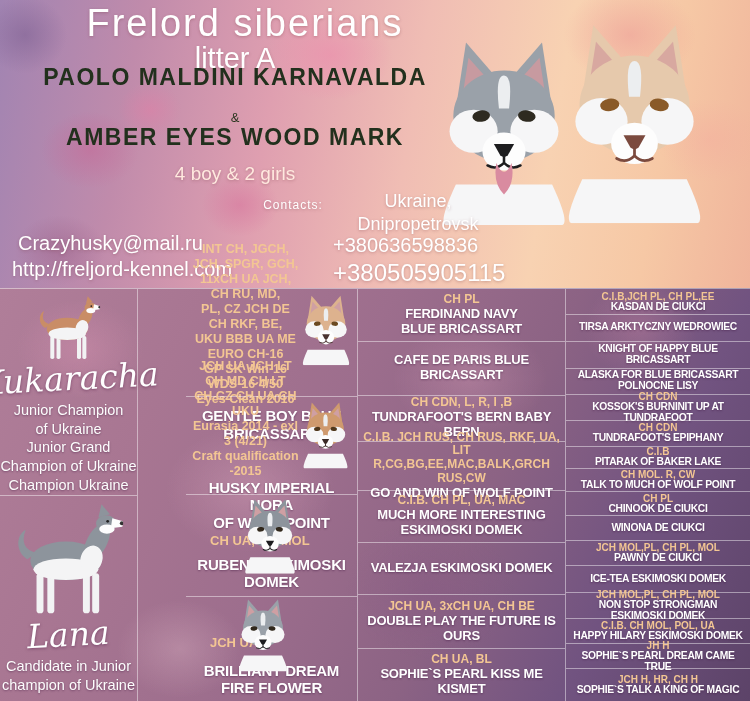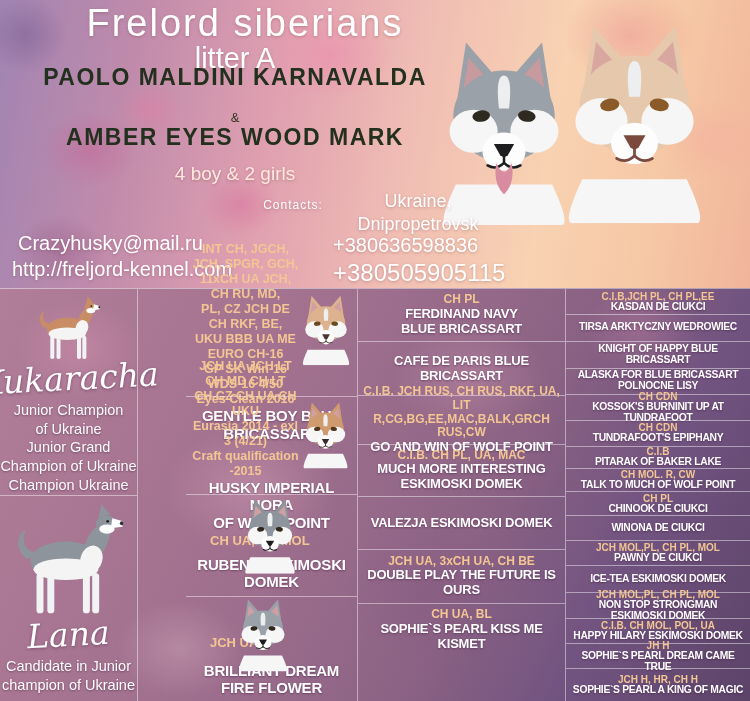--- a/index.html
+++ b/index.html
@@ -232,20 +232,24 @@
     <div class="col col3">
       <div class="cell g3" style="height:52px">
         <div class="t-title">CH PL</div>
         <div class="t-name">FERDINAND NAVY
 BLUE BRICASSART</div>
       </div>
       <div class="cell g3" style="height:54px">
 
         <div class="t-name">CAFE DE PARIS BLUE BRICASSART</div>
       </div>
+      <div class="cell g3" style="height:46px">
+        <div class="t-title">CH CDN, L, R, I ,B</div>
+        <div class="t-name">TUNDRAFOOT'S BERN BABY BERN</div>
+      </div>
       <div class="cell g3" style="height:49px">
         <div class="t-title">C.I.B. JCH RUS, CH RUS, RKF,  UA, LIT
 R,CG,BG,EE,MAC,BALK,GRCH RUS,CW</div>
         <div class="t-name">GO AND WIN OF WOLF POINT</div>
       </div>
       <div class="cell g3" style="height:52px">
         <div class="t-title">C.I.B. CH PL, UA, MAC</div>
         <div class="t-name">MUCH MORE INTERESTING
 ESKIMOSKI DOMEK</div>
       </div>
@@ -321,18 +325,18 @@
       <div class="cell g4" style="height:25px">
         <div class="t-title">C.I.B. CH MOL, POL, UA</div>
         <div class="t-name">HAPPY HILARY ESKIMOSKI DOMEK</div>
       </div>
       <div class="cell g4" style="height:25px">
         <div class="t-title">JH H</div>
         <div class="t-name">SOPHIE`S PEARL DREAM CAME TRUE</div>
       </div>
       <div class="cell g4" style="height:33px">
         <div class="t-title">JCH H, HR, CH H</div>
-        <div class="t-name">SOPHIE`S PEARL A KING OF MAGIC</div>
+        <div class="t-name">SOPHIE`S TALK A KING OF MAGIC</div>
       </div>
     </div>
 
   </div>
 </div>
 
 </body></html>

